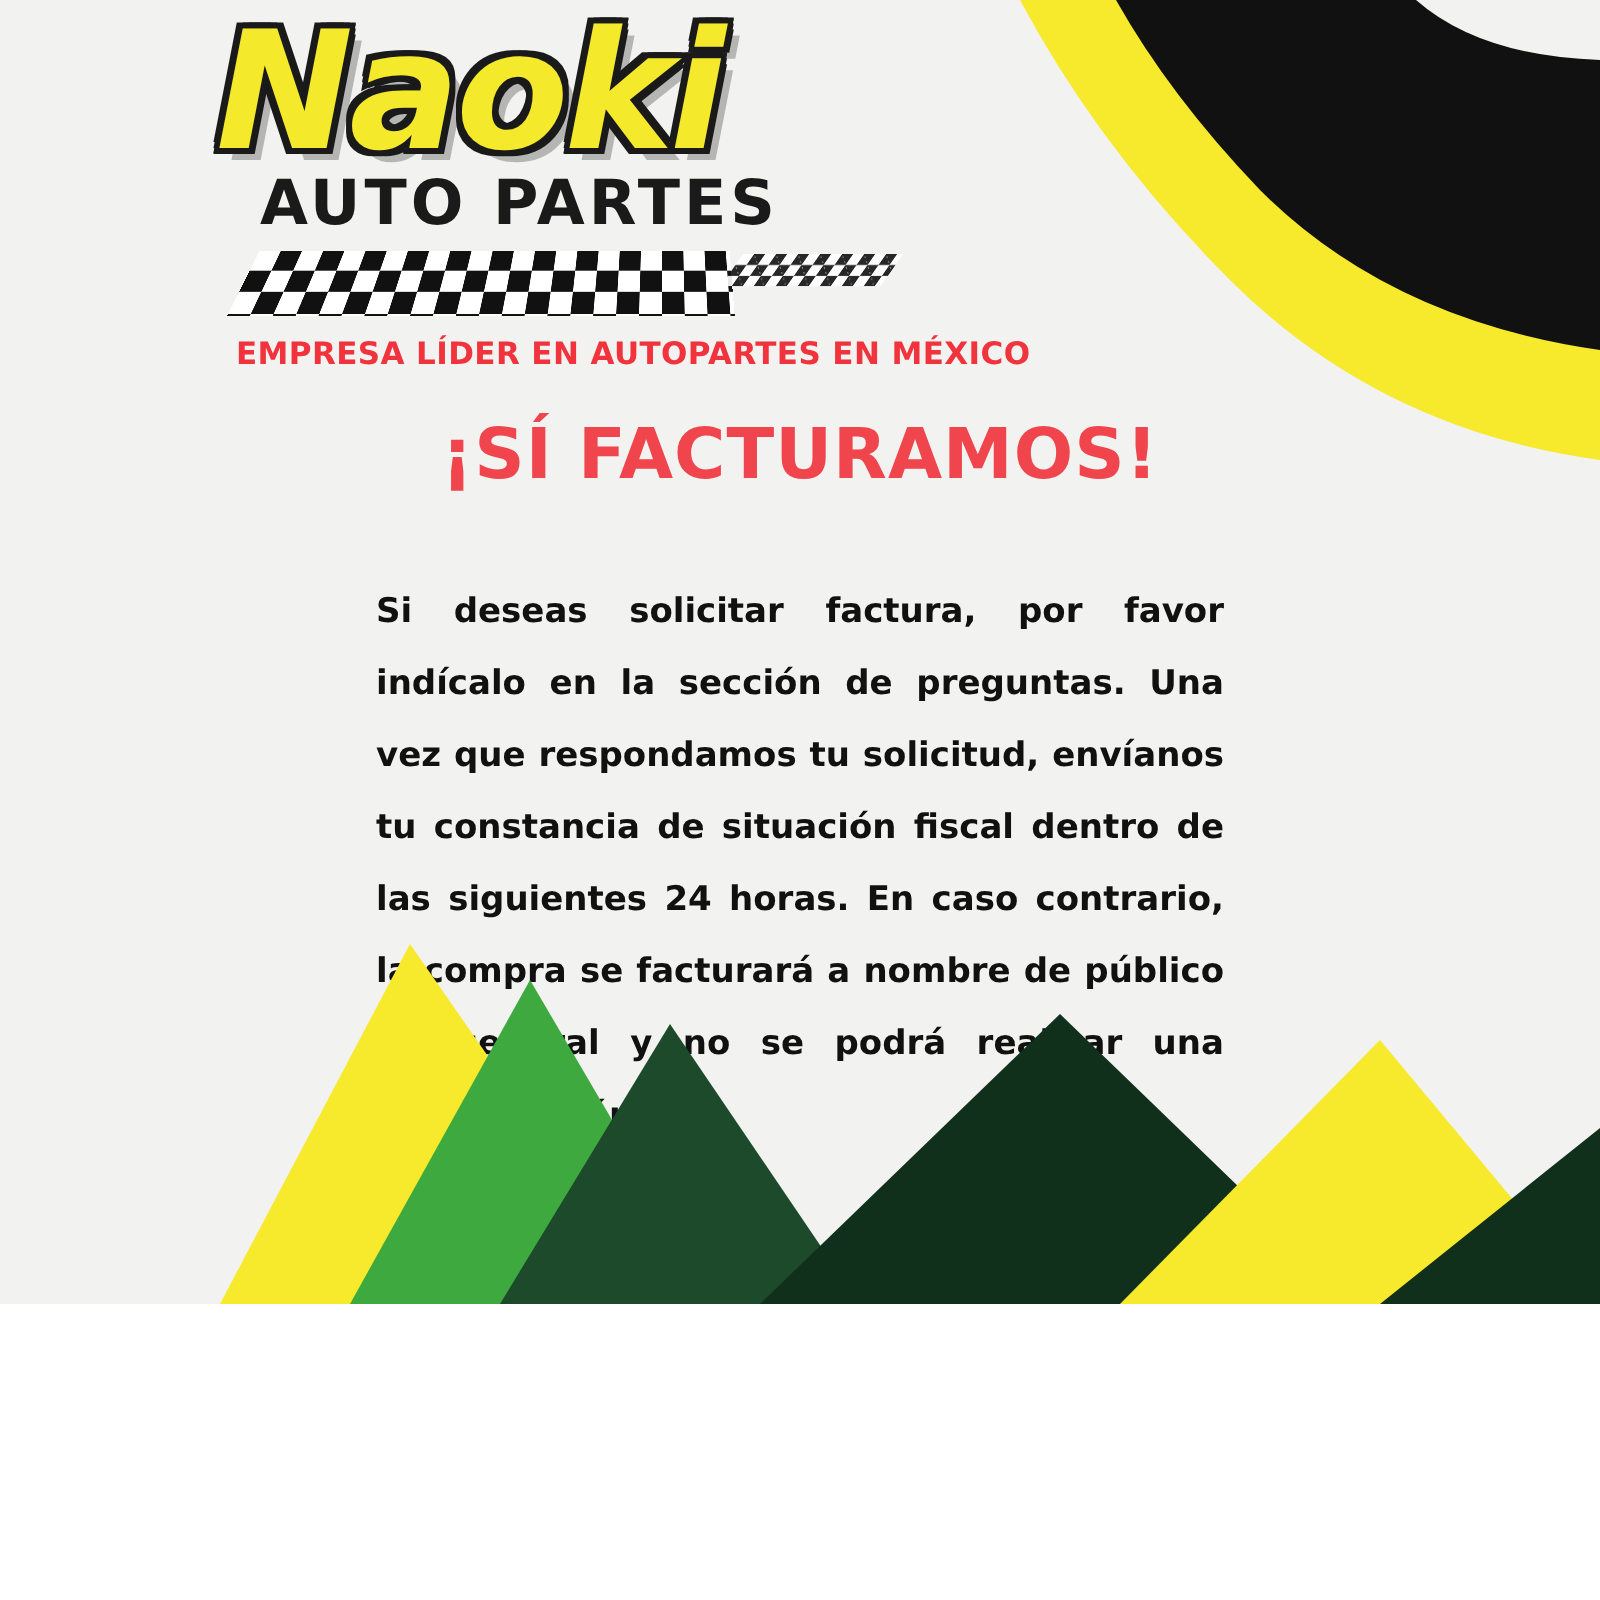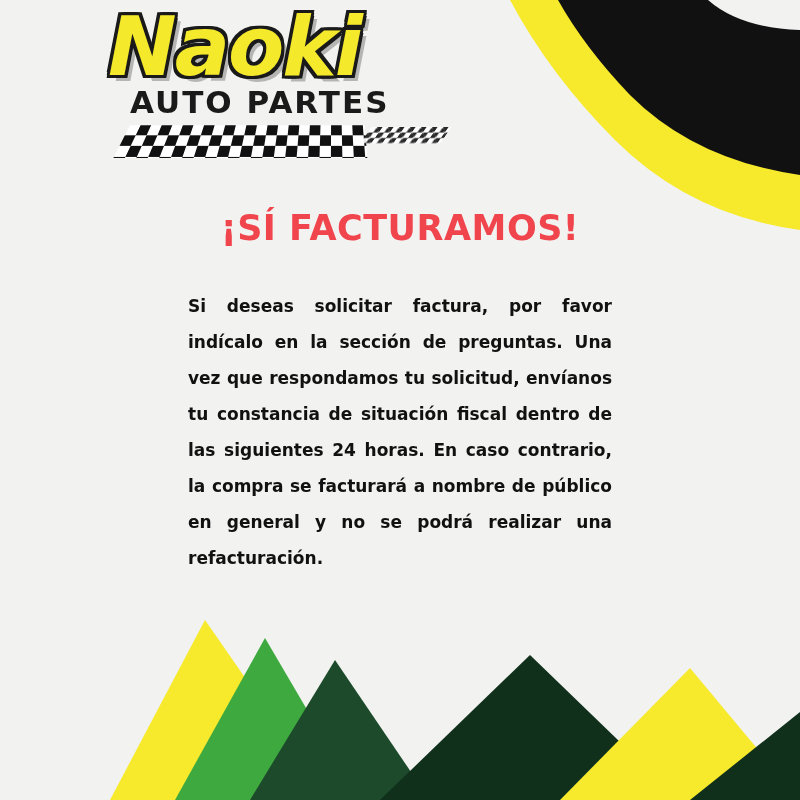--- a/index.html
+++ b/index.html
@@ -6,21 +6,21 @@
     margin: 0;
     padding: 0;
     background: #ffffff;
   }
   body {
     font-family: "Liberation Sans", sans-serif;
   }
   .poster {
     position: relative;
     width: 800px;
-    height: 800px;
+    height: 652px;
     overflow: hidden;
     background: #f2f2f0;
   }
 
   
   .corner-top {
     position: absolute;
     top: 0;
     right: 0;
     width: 360px;
@@ -145,20 +145,21 @@
       <path d="M360 0 L360 175 Q255 160 190 95 Q145 48 118 0 Z" fill="#111111"></path>
       <path d="M360 0 L360 30 Q300 28 268 0 Z" fill="#F2F2F0"></path>
     </svg>
   </div>
 
   <div class="logo-block">
     <div class="logo-word">Naoki</div>
     <div class="logo-sub">AUTO PARTES</div>
     <div class="checker"></div>
     <div class="checker-tail"></div>
+    <div class="tagline">EMPRESA LÍDER  EN AUTOPARTES EN MÉXICO</div>
   </div>
 
   <div class="headline">¡SÍ FACTURAMOS!</div>
 
   <div class="paragraph">Si deseas solicitar factura, por favor indícalo en la sección de preguntas. Una vez que respondamos tu solicitud, envíanos tu constancia de situación fiscal dentro de las siguientes 24 horas. En caso contrario, la compra se facturará a nombre de público en general y no se podrá realizar una refacturación.</div>
 
   <div class="corner-bottom">
     <svg width="800" height="180" viewBox="0 0 800 180" xmlns="http://www.w3.org/2000/svg">
       <path d="M0 180 L0 140 L120 180 Z" fill="#F2F2F0"></path>
       <path d="M110 180 L205 0 L330 180 Z" fill="#F7E92B"></path>

